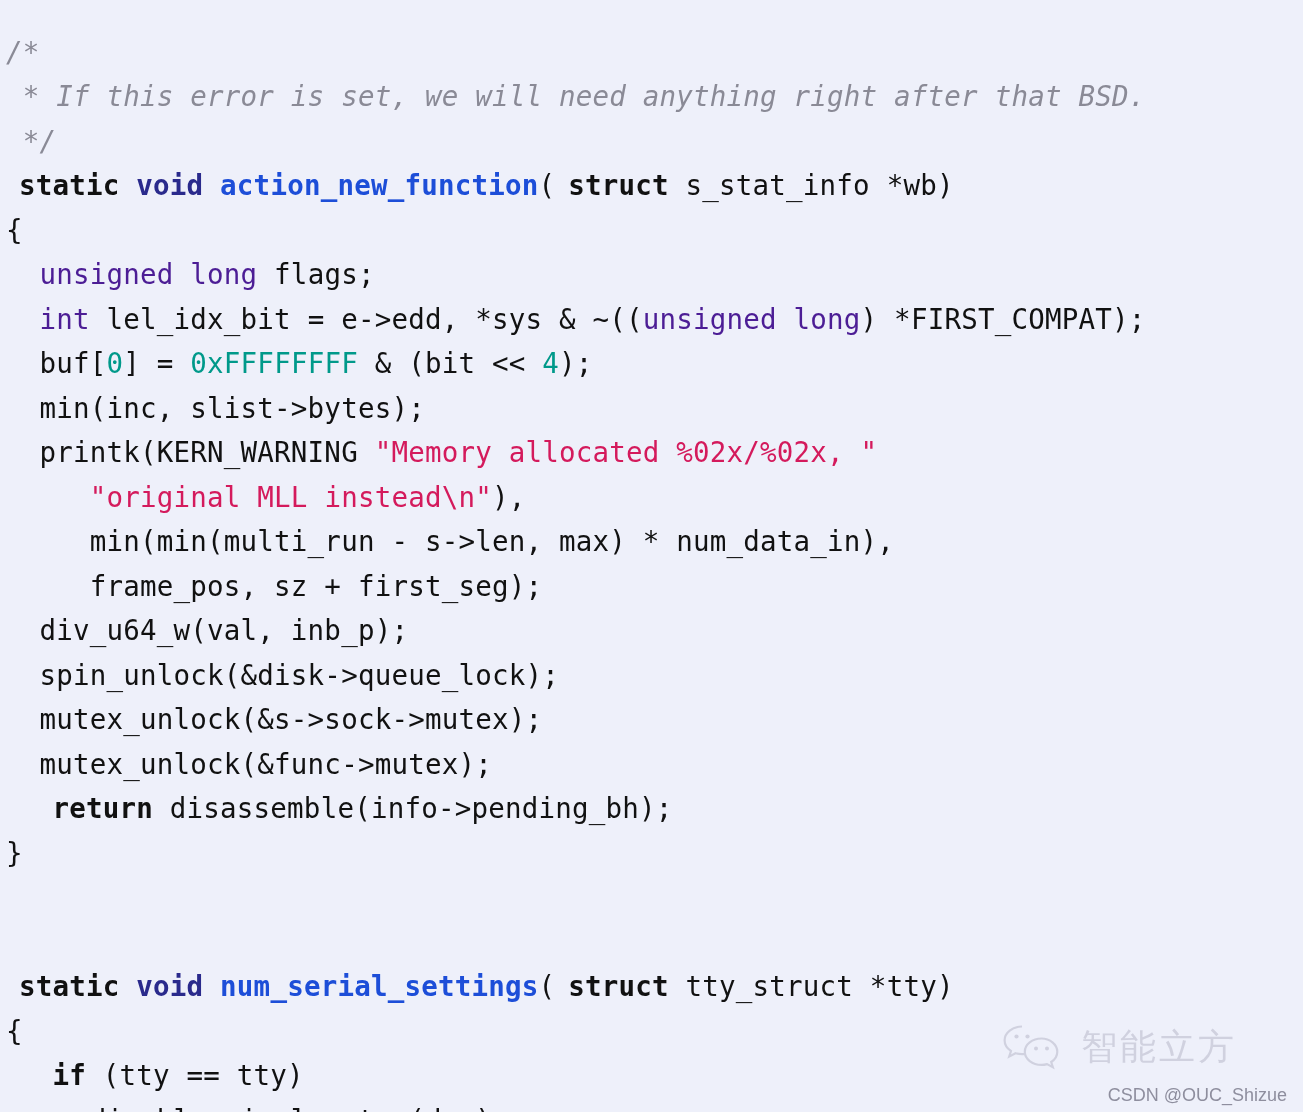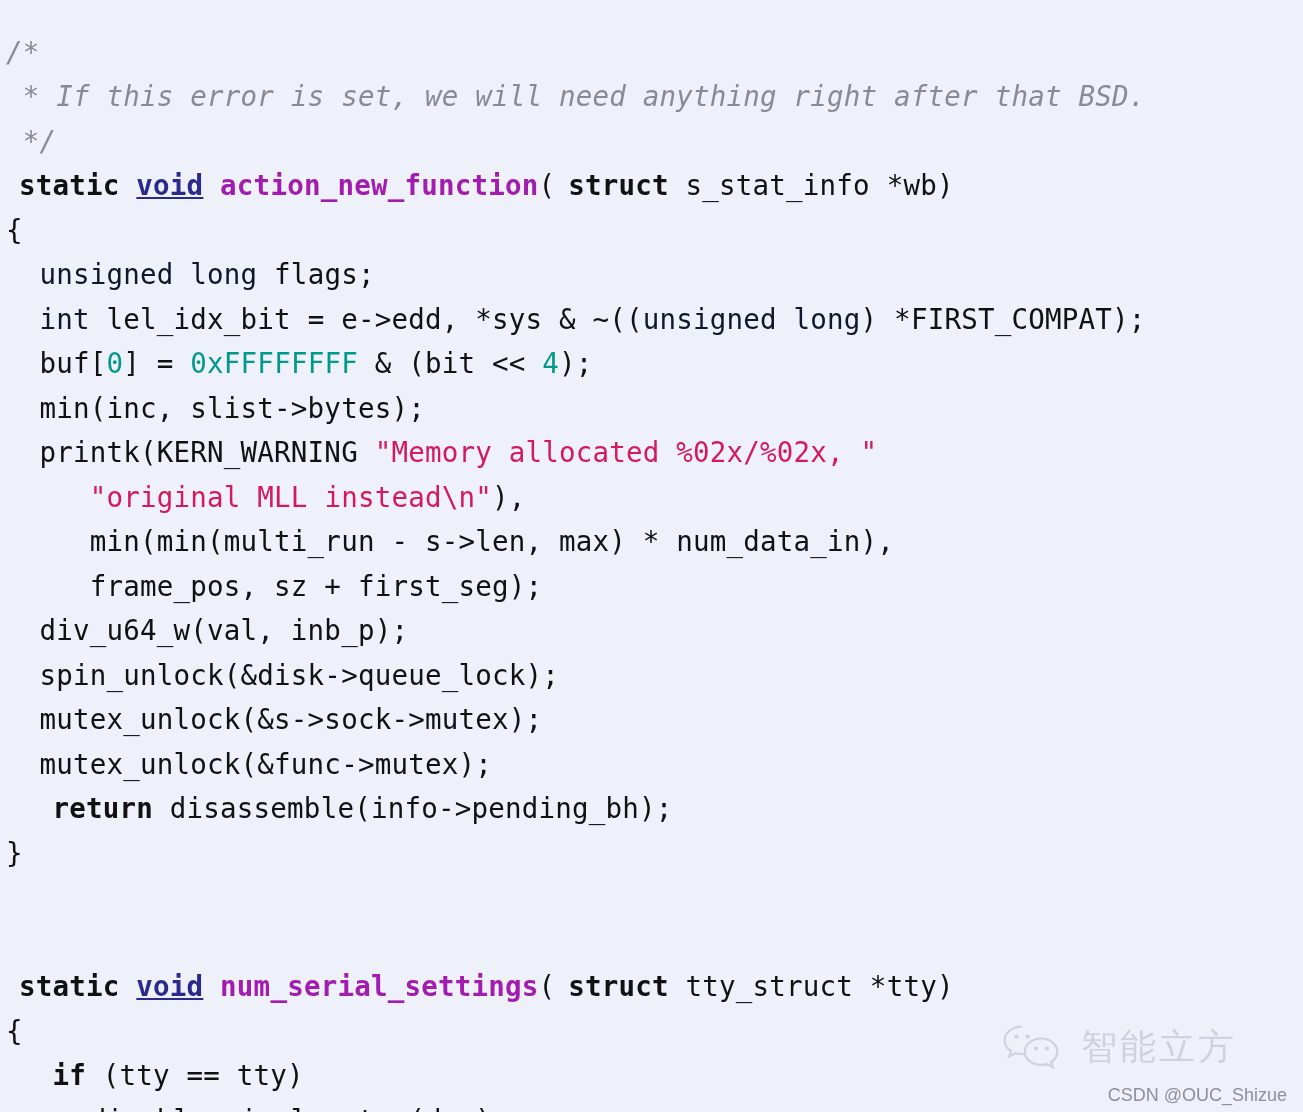--- a/index.html
+++ b/index.html
@@ -34,23 +34,23 @@
     letter-spacing: 0.2px;
     white-space: pre;
     color: #111111;
   }
   .ln { display: block; height: 44.5px; }
   .ln.blank { }
 
   
   .cmt   { color: #8a8a96; font-style: italic; }
   .kw    { color: #111111; font-weight: bold; margin-left: 13px; }
-  .typ   { color: #2a2a8c; font-weight: bold; text-decoration: underline; }
-  .typ-n { color: #0f172a; font-weight: normal; }
-  .fn    { color: #a21caf; font-weight: bold; }
+  .typ   { color: #2a2a8c; font-weight: bold; }
+  .typ-n { color: #4c1d95; font-weight: normal; }
+  .fn    { color: #1d4ed8; font-weight: bold; }
   .str   { color: #d41a5c; font-weight: normal; }
   .num   { color: #00998a; font-weight: normal; }
   .pln   { color: #111111; }
 
   
   #watermark {
     position: absolute;
     right: 8px;
     bottom: 4px;
     width: 300px;

